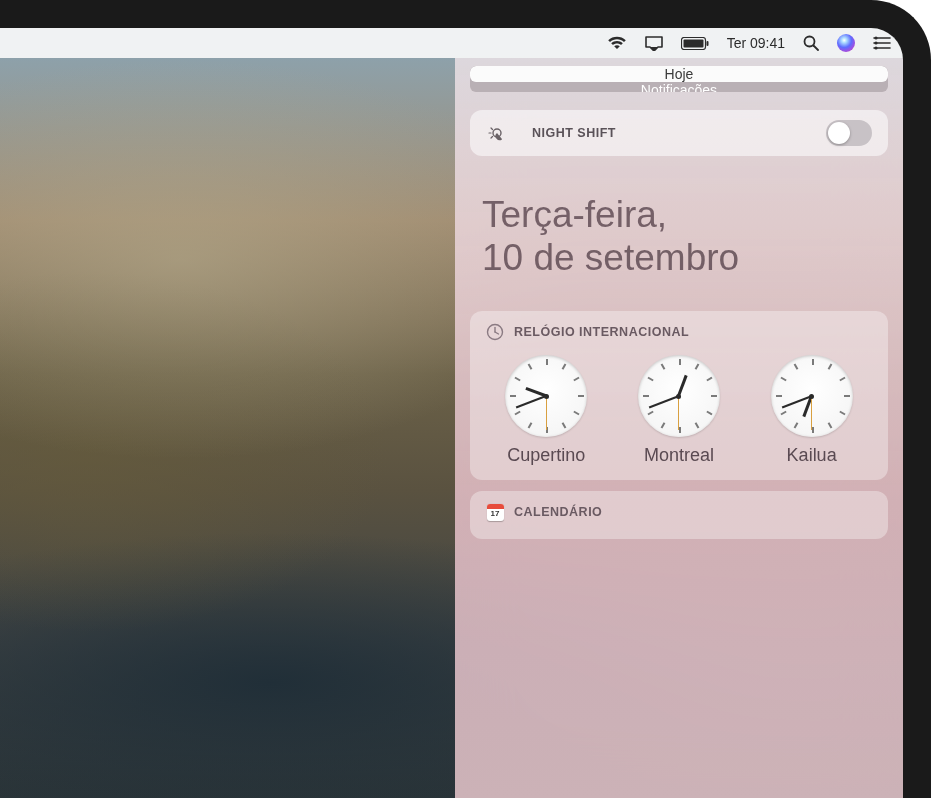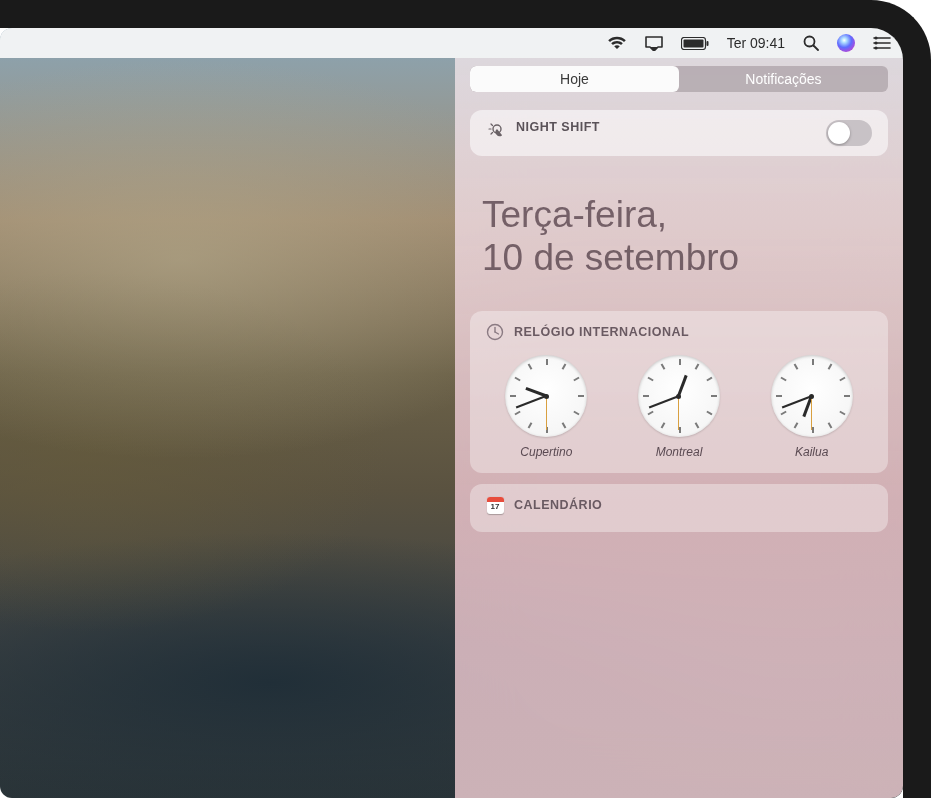--- a/index.html
+++ b/index.html
@@ -21,21 +21,20 @@
   pointer-events: none;
   z-index: 100;
 }
 .screen {
   position: absolute;
   top: 28px;
   left: 0;
   right: 28px;
   bottom: 0;
   overflow: hidden;
-  border-radius: 12px;
 }
 .desktop-bg {
   position: absolute;
   inset: 0;
   background: linear-gradient(180deg, #8aa5b5 0%, #a08b70 25%, #6b6148 45%, #5a5240 60%, #3e4344 80%, #2a3438 100%);
 }
 .desktop-bg::before {
   content: "";
   position: absolute;
   inset: 0;
@@ -76,20 +75,21 @@
   z-index: 15;
 }
 .nc-tabs {
   display: flex;
   width: 100%;
   height: 26px;
   border-radius: 6px;
   overflow: hidden;
   background: rgba(160,150,155,0.6);
   margin-bottom: 18px;
+  flex-direction: column;
 }
 .nc-tab {
   flex: 1;
   display: flex;
   align-items: center;
   justify-content: center;
   font-size: 14px;
   color: #fff;
   font-weight: 500;
   cursor: pointer;
@@ -100,23 +100,23 @@
   border-radius: 6px;
 }
 .card {
   background: rgba(255,255,255,0.55);
   border-radius: 12px;
   margin-bottom: 20px;
   overflow: hidden;
 }
 .card-row {
   display: flex;
-  align-items: flex-start;
+  align-items: center;
   padding: 10px 16px;
-  gap: 12px;
+  gap: 28px;
 }
 .card-row + .card-row { border-top: 1px solid rgba(0,0,0,0.1); }
 .row-icon { width: 18px; height: 18px; color: #6a6266; flex-shrink: 0; }
 .row-text { flex: 1; }
 .row-title {
   font-size: 12.5px;
   font-weight: 600;
   letter-spacing: 0.5px;
   color: #5a5258;
 }
@@ -207,23 +207,22 @@
 }
 .clock-hand.hour { width: 3px; height: 22px; margin-left: -1.5px; margin-top: -22px; }
 .clock-hand.minute { width: 2px; height: 32px; margin-left: -1px; margin-top: -32px; }
 .clock-hand.second { width: 1px; height: 34px; margin-left: -0.5px; margin-top: -34px; background: #d9a040; }
 .clock-center {
   position: absolute; left: 50%; top: 50%;
   width: 5px; height: 5px; margin: -2.5px 0 0 -2.5px;
   background: #2a2a2a; border-radius: 50%;
 }
 .clock-label {
-  font-size: 12px;
+  font-size: 18px;
   color: #5a4a52;
-  font-style: italic;
 }
 .cal-icon {
   width: 17px; height: 17px;
   background: #fff;
   border-radius: 3px;
   position: relative;
   box-shadow: 0 0.5px 1px rgba(0,0,0,0.25);
 }
 .cal-icon::before {
   content: "";

